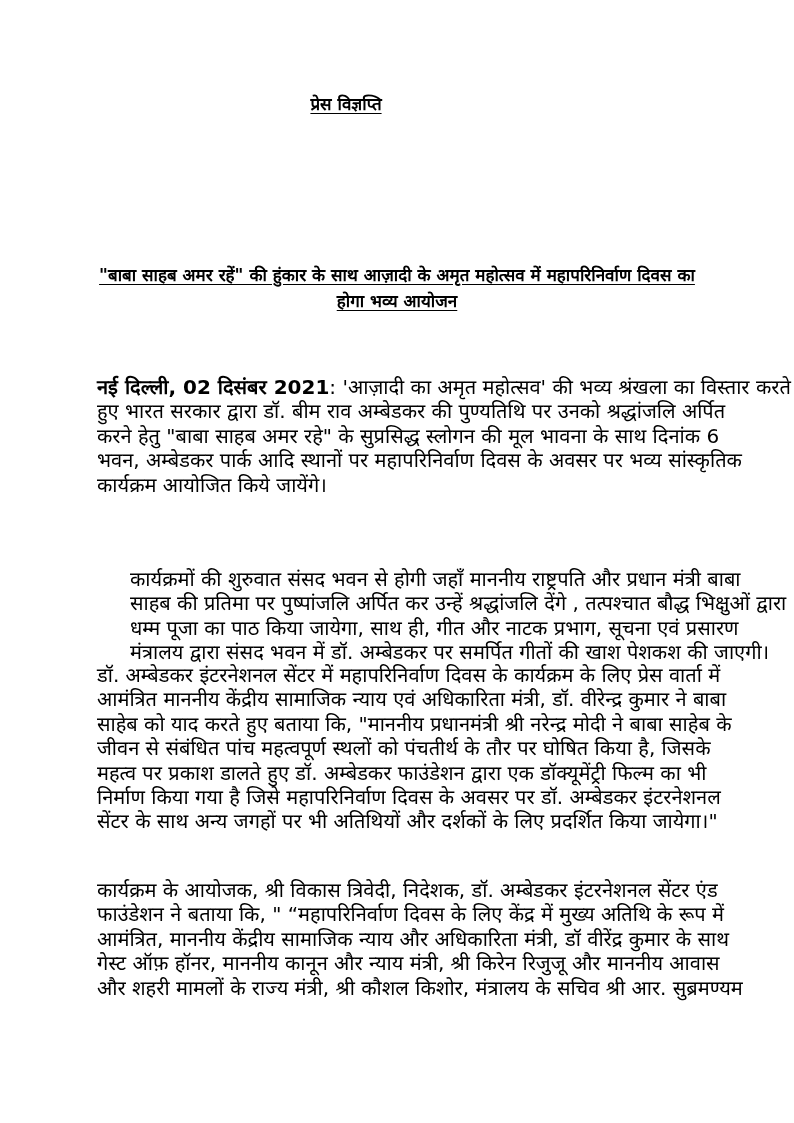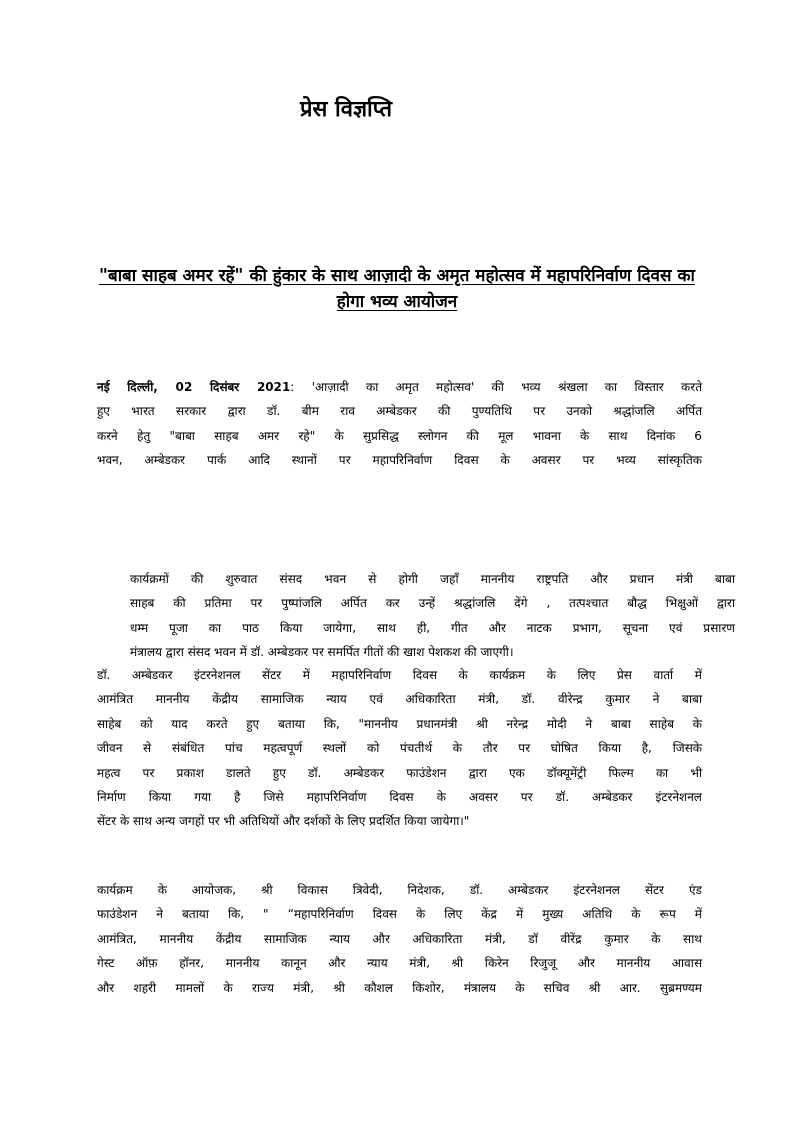--- a/index.html
+++ b/index.html
@@ -4,33 +4,33 @@
 <style>
   html, body { margin: 0; padding: 0; background: #ffffff; }
   body {
     width: 794px; height: 1123px; overflow: hidden; position: relative;
     font-family: "DejaVu Sans", "Liberation Sans", sans-serif;
     color: #000;
   }
   .page { position: absolute; left: 0; top: 0; width: 794px; height: 1123px; }
   .title {
     position: absolute; left: 0; width: 692px; text-align: center;
-    font-weight: bold; font-size: 22px; 
+    font-weight: bold; font-size: 17px; text-decoration: underline;
     text-underline-offset: 3px;
   }
   .t1 { top: 92px; }
   .t2 { top: 139px; }
   .headline {
     position: absolute; left: 95px; width: 604px; top: 262px;
     text-align: center; font-weight: bold; font-size: 17px; line-height: 26px;
     text-decoration: underline; text-underline-offset: 3px;
   }
   .para {
     position: absolute; left: 97px; width: 605px;
-    font-size: 12px; line-height: 24.4px; text-align: justify;
+    font-size: 20px; line-height: 24.4px; text-align: justify;
     text-align-last: left; margin: 0;
   }
   .p1 { top: 375px; }
   .p2 { top: 567px; margin-left: 33px; }
   .p3 { top: 663px; }
   .p4 { top: 878px; }
   .dateline { font-weight: bold; }
   .ln { display: block; text-align: justify; text-align-last: justify; white-space: nowrap; }
   .ln.last { text-align-last: left; }
 </style>
@@ -39,20 +39,21 @@
 
 <div class="page">
   <div class="title t1">प्रेस विज्ञप्ति</div>
   <div class="headline">"बाबा साहब अमर रहें" की हुंकार के साथ आज़ादी के अमृत महोत्सव में महापरिनिर्वाण दिवस का होगा भव्य आयोजन</div>
 
   <div class="para p1">
     <span class="ln"><span class="dateline">नई दिल्ली, 02 दिसंबर 2021</span><span>: 'आज़ादी का अमृत महोत्सव' की भव्य श्रंखला का विस्तार करते</span></span>
     <span class="ln">हुए भारत सरकार द्वारा डॉ. बीम राव अम्बेडकर की पुण्यतिथि पर उनको श्रद्धांजलि अर्पित</span>
     <span class="ln">करने हेतु "बाबा साहब अमर रहे" के सुप्रसिद्ध स्लोगन की मूल भावना के साथ दिनांक 6</span>
     <span class="ln">भवन, अम्बेडकर पार्क आदि स्थानों पर महापरिनिर्वाण दिवस के अवसर पर भव्य सांस्कृतिक</span>
+    <span class="ln last">कार्यक्रम आयोजित किये जायेंगे।</span>
   </div>
 
   <div class="para p2">
     <span class="ln">कार्यक्रमों की शुरुवात संसद भवन से होगी जहाँ  माननीय राष्ट्रपति और प्रधान मंत्री बाबा</span>
     <span class="ln">साहब की प्रतिमा पर पुष्पांजलि अर्पित कर उन्हें श्रद्धांजलि देंगे , तत्पश्चात बौद्ध भिक्षुओं द्वारा</span>
     <span class="ln">धम्म पूजा का पाठ किया जायेगा, साथ ही, गीत और नाटक प्रभाग, सूचना एवं प्रसारण</span>
     <span class="ln last">मंत्रालय द्वारा संसद भवन में डॉ. अम्बेडकर पर समर्पित गीतों की खाश पेशकश की जाएगी।</span>
   </div>
 
   <div class="para p3">

